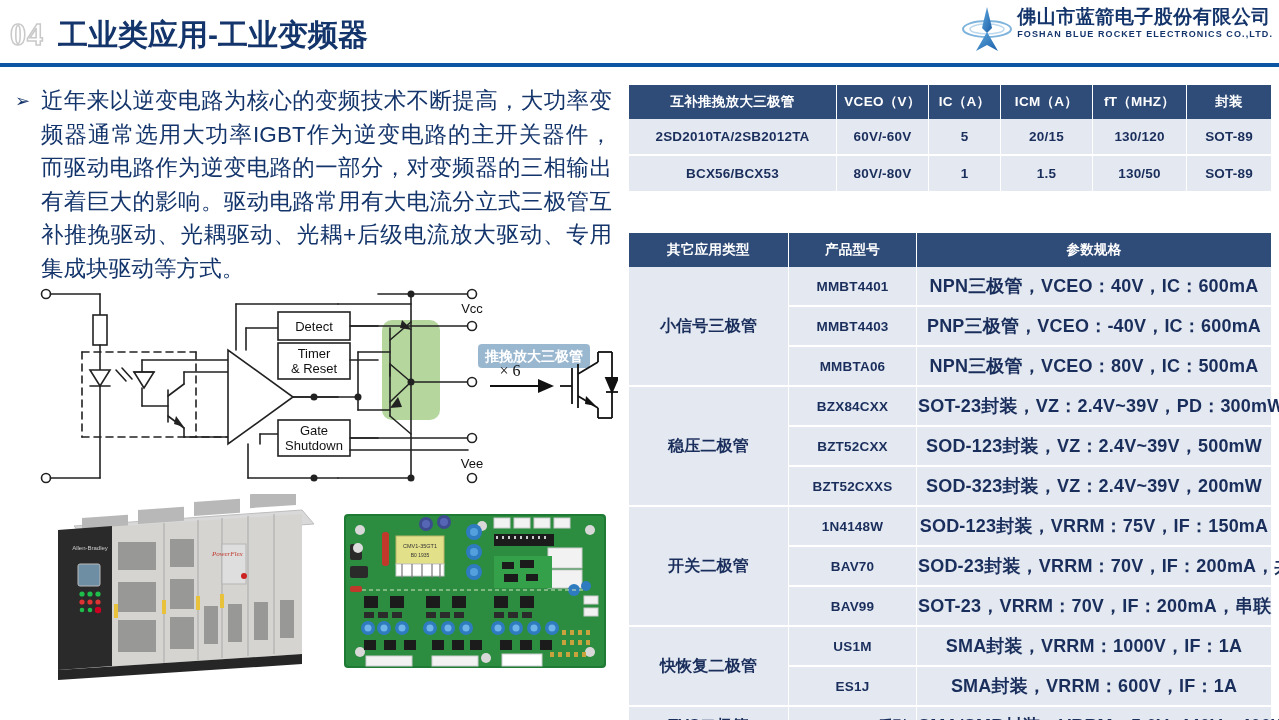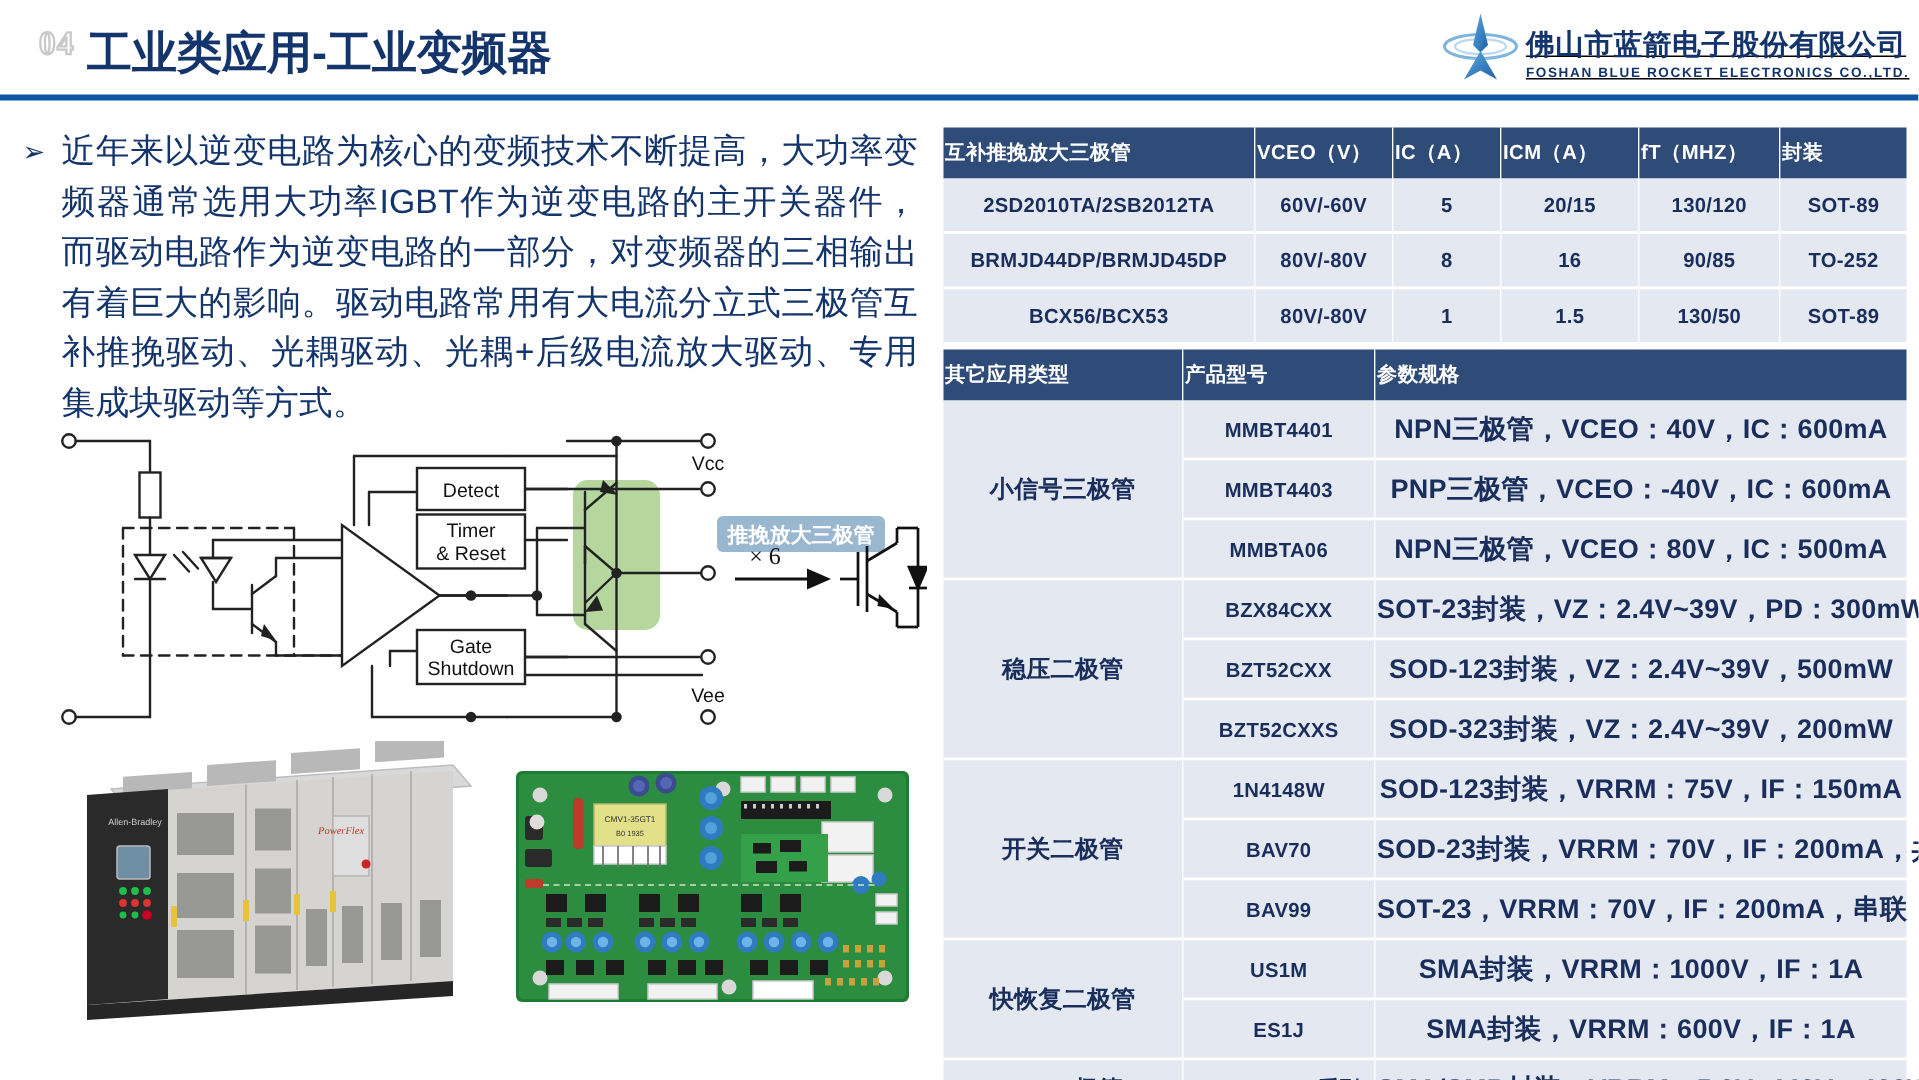--- a/index.html
+++ b/index.html
@@ -9,22 +9,22 @@
     font-family:"Liberation Sans","DejaVu Sans",sans-serif;
     overflow:hidden;
     position:relative;
   }
 
   
   #header{
     position:absolute;left:0;top:0;width:1279px;height:66px;
   }
   #slide-number{
-    position:absolute;left:26px;top:16px;
-    font-size:22px;font-weight:700;
+    position:absolute;left:10px;top:16px;
+    font-size:32px;font-weight:700;
     color:#ffffff;
     -webkit-text-stroke:1.5px #c9c9c9;
     letter-spacing:1px;
     font-family:"Liberation Serif","DejaVu Serif",serif;
   }
   #slide-title{
     position:absolute;left:58px;top:15px;
     font-size:30px;font-weight:700;
     color:#14356B;
     letter-spacing:0px;
@@ -32,21 +32,21 @@
     text-align:right;
   }
   #header-rule{
     position:absolute;left:0;top:63px;width:1279px;height:4px;
     background:#0E56A3;
   }
 
   
   #logo{
     position:absolute;right:6px;top:6px;height:48px;
-    display:flex;align-items:flex-end;gap:4px;text-decoration:underline;
+    display:flex;align-items:flex-start;gap:4px;
   }
   #logo-mark{width:52px;height:46px;position:relative;flex:0 0 auto;}
   #logo-text{display:flex;flex-direction:column;justify-content:center;}
   #logo-cn{
     font-size:19px;font-weight:700;color:#14356B;letter-spacing:0.5px;
     line-height:22px;white-space:nowrap;
   }
   #logo-en{
     font-size:9px;font-weight:700;color:#14356B;letter-spacing:1.1px;
     line-height:12px;white-space:nowrap;
@@ -91,21 +91,21 @@
     table-layout:fixed;
   }
   #table2{
     position:absolute;left:629px;top:233px;width:642px;
     border-collapse:separate;border-spacing:0;
     table-layout:fixed;
   }
   table th{
     background:#2F4B78;color:#ffffff;
     font-size:13.5px;font-weight:700;
-    height:32px;text-align:left;
+    height:32px;text-align:center;
     border-right:1px solid #ffffff;
     letter-spacing:0.3px;
   }
   table th:last-child{border-right:none;}
   table td{
     background:#E3E8F1;color:#1A2E5C;
     font-size:13.5px;font-weight:700;
     height:33px;text-align:center;
     border-right:1px solid #ffffff;
     border-bottom:2px solid #ffffff;
@@ -556,28 +556,20 @@
   <tbody>
     <tr>
       <td>2SD2010TA/2SB2012TA</td>
       <td>60V/-60V</td>
       <td>5</td>
       <td>20/15</td>
       <td>130/120</td>
       <td>SOT-89</td>
     </tr>
     <tr>
-      <td>BRMJD44DP/BRMJD45DP</td>
-      <td>80V/-80V</td>
-      <td>8</td>
-      <td>16</td>
-      <td>90/85</td>
-      <td>TO-252</td>
-    </tr>
-    <tr>
       <td>BCX56/BCX53</td>
       <td>80V/-80V</td>
       <td>1</td>
       <td>1.5</td>
       <td>130/50</td>
       <td>SOT-89</td>
     </tr>
   </tbody>
 </table>
 

